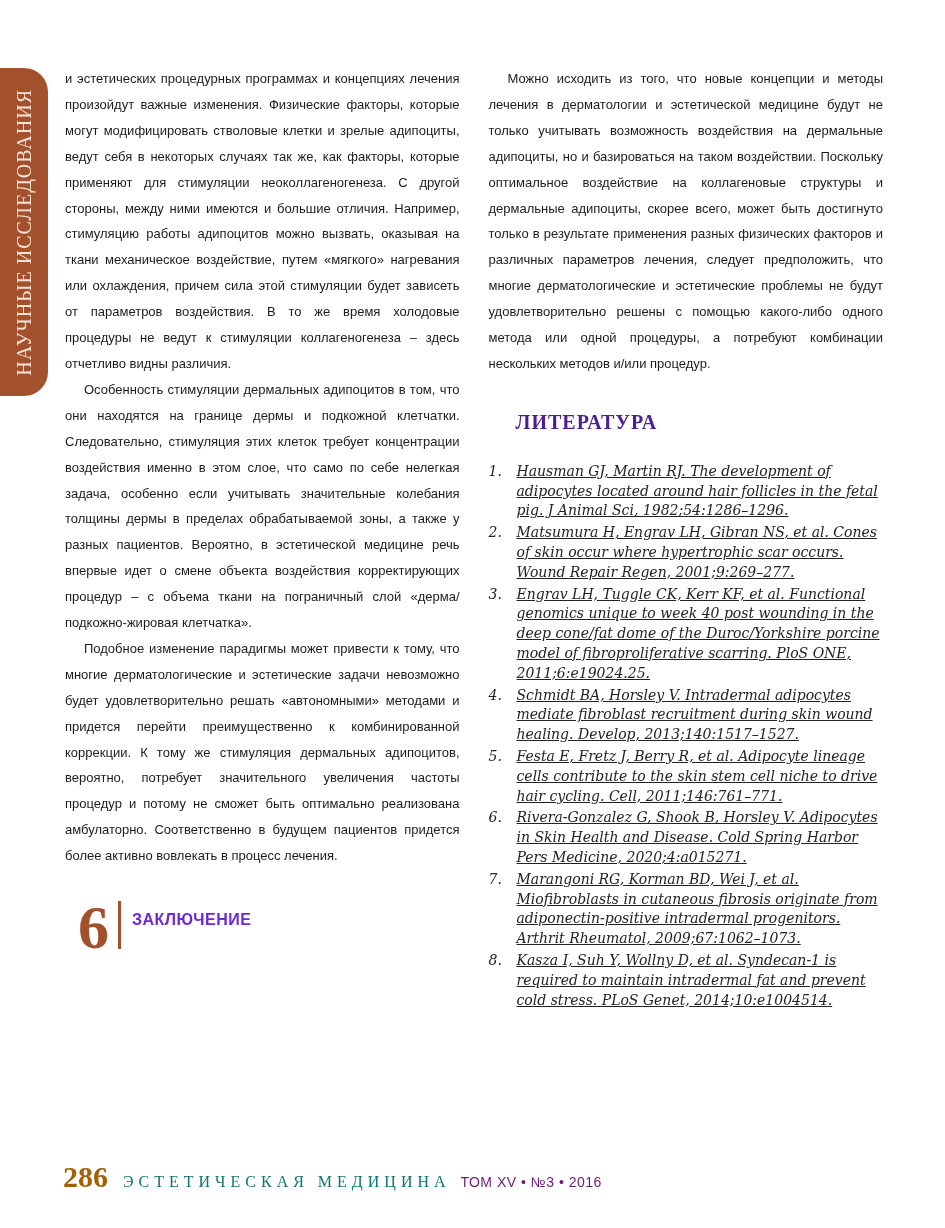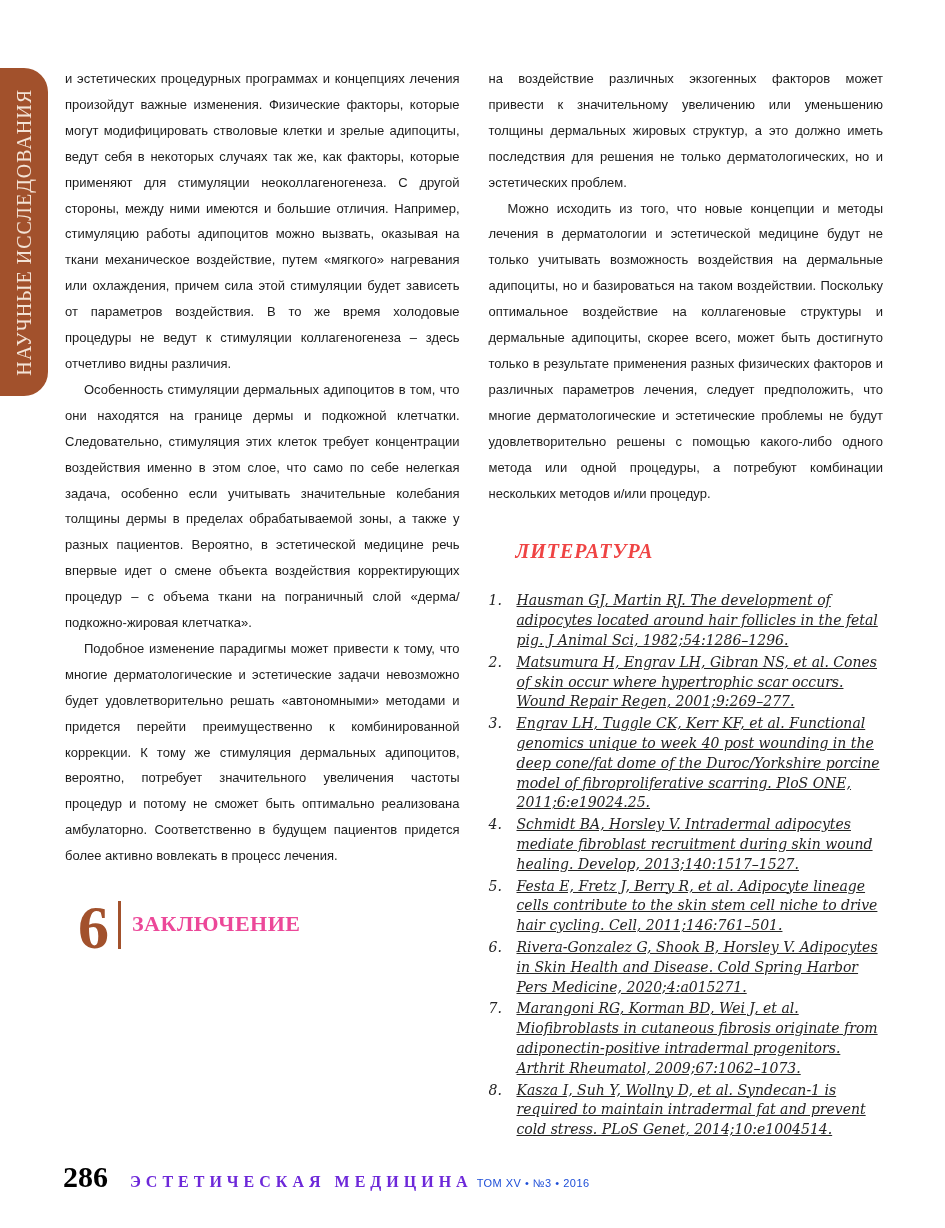--- a/index.html
+++ b/index.html
@@ -67,37 +67,36 @@
     color: #A2512C;
   }
   .section-rule {
     width: 3px;
     height: 48px;
     background: #A2512C;
     margin: 0 11px 0 9px;
     align-self: flex-start;
   }
   .section-title {
-    font-family: Liberation Serif, serif;
-    font-weight: bold;
-    font-size: 22px;
+    font-family: Liberation Sans, sans-serif;
+    font-weight: bold;
+    font-size: 16px;
     letter-spacing: 0.5px;
-    color: #ec4899;
+    color: #6d28d9;
     align-self: flex-start;
     padding-top: 10px;
   }
   
   .ref-title {
     font-family: "Liberation Serif", serif;
     font-weight: bold;
     font-size: 20px;
     letter-spacing: 1px;
     margin: 34px 0 28px 27px;
-    color: #ef4444;
-    font-style: italic;
+    color: #4c1d95;
   }
   .ref-list { margin: 0; padding: 0; list-style: none; }
   .ref-item {
     display: flex;
     font-family: "DejaVu Serif", serif;
     font-style: italic;
     font-size: 14px;
     line-height: 19.8px;
     color: #222;
     margin-bottom: 2px;
@@ -110,35 +109,35 @@
     left: 63px;
     top: 1160px;
     width: 820px;
     display: flex;
     align-items: baseline;
   }
   .page-number {
     font-family: "Liberation Serif", serif;
     font-weight: bold;
     font-size: 30px;
-    color: #000000;
+    color: #a16207;
   }
   .journal-name {
     font-family: "Liberation Serif", serif;
-    font-weight: bold;
+    font-weight: normal;
     font-size: 16px;
     letter-spacing: 5px;
-    margin-left: 22px;
-    color: #6d28d9;
+    margin-left: 15px;
+    color: #0f766e;
   }
   .issue-info {
     font-family: "Liberation Sans", sans-serif;
-    font-size: 11px;
-    color: #1d4ed8;
-    margin-left: 4px;
+    font-size: 14px;
+    color: #701a75;
+    margin-left: 10px;
     letter-spacing: 0.5px;
   }
 </style>
 </head>
 <body>
 
 <div class="page">
 
   <div class="sidebar-tab">
     <span class="vlabel">НАУЧНЫЕ ИССЛЕДОВАНИЯ</span>
@@ -153,21 +152,20 @@
 
       <div class="section-heading">
         <span class="section-number">6</span>
         <span class="section-rule"></span>
         <span class="section-title">ЗАКЛЮЧЕНИЕ</span>
       </div>
 
     </div>
 
     <div class="col body-text">
-      <p>на воздействие различных экзогенных факторов может привести к значительному увеличению или уменьшению толщины дермальных жировых структур, а это должно иметь последствия для решения не только дерматологических, но и эстетических проблем.</p>
       <p class="indent">Можно исходить из того, что новые концепции и методы лечения в дерматологии и эстетической медицине будут не только учитывать возможность воздействия на дермальные адипоциты, но и базироваться на таком воздействии. Поскольку оптимальное воздействие на коллагеновые структуры и дермальные адипоциты, скорее всего, может быть достигнуто только в результате применения разных физических факторов и различных параметров лечения, следует предположить, что многие дерматологические и эстетические проблемы не будут удовлетворительно решены с помощью какого-либо одного метода или одной процедуры, а потребуют комбинации нескольких методов и/или процедур.</p>
 
       <div class="ref-title">ЛИТЕРАТУРА</div>
 
       <ol class="ref-list">
         <li class="ref-item">
           <span class="ref-num">1.</span>
           <span class="ref-text">Hausman GJ, Martin RJ. The development of adipocytes located around hair follicles in the fetal pig. J Animal Sci, 1982;54:1286–1296.</span>
         </li>
         <li class="ref-item">
@@ -177,21 +175,21 @@
         <li class="ref-item">
           <span class="ref-num">3.</span>
           <span class="ref-text">Engrav LH, Tuggle CK, Kerr KF, et al. Functional genomics unique to week 40 post wounding in the deep cone/fat dome of the Duroc/Yorkshire porcine model of fibroproliferative scarring. PloS ONE, 2011;6:e19024.25.</span>
         </li>
         <li class="ref-item">
           <span class="ref-num">4.</span>
           <span class="ref-text">Schmidt BA, Horsley V. Intradermal adipocytes mediate fibroblast recruitment during skin wound healing. Develop, 2013;140:1517–1527.</span>
         </li>
         <li class="ref-item">
           <span class="ref-num">5.</span>
-          <span class="ref-text">Festa E, Fretz J, Berry R, et al. Adipocyte lineage cells contribute to the skin stem cell niche to drive hair cycling. Cell, 2011;146:761–501.</span>
+          <span class="ref-text">Festa E, Fretz J, Berry R, et al. Adipocyte lineage cells contribute to the skin stem cell niche to drive hair cycling. Cell, 2011;146:761–771.</span>
         </li>
         <li class="ref-item">
           <span class="ref-num">6.</span>
           <span class="ref-text">Rivera-Gonzalez G, Shook B, Horsley V. Adipocytes in Skin Health and Disease. Cold Spring Harbor Pers Medicine, 2020;4:a015271.</span>
         </li>
         <li class="ref-item">
           <span class="ref-num">7.</span>
           <span class="ref-text">Marangoni RG, Korman BD, Wei J, et al. Miofibroblasts in cutaneous fibrosis originate from adiponectin-positive intradermal progenitors. Arthrit Rheumatol, 2009;67:1062–1073.</span>
         </li>
         <li class="ref-item">

